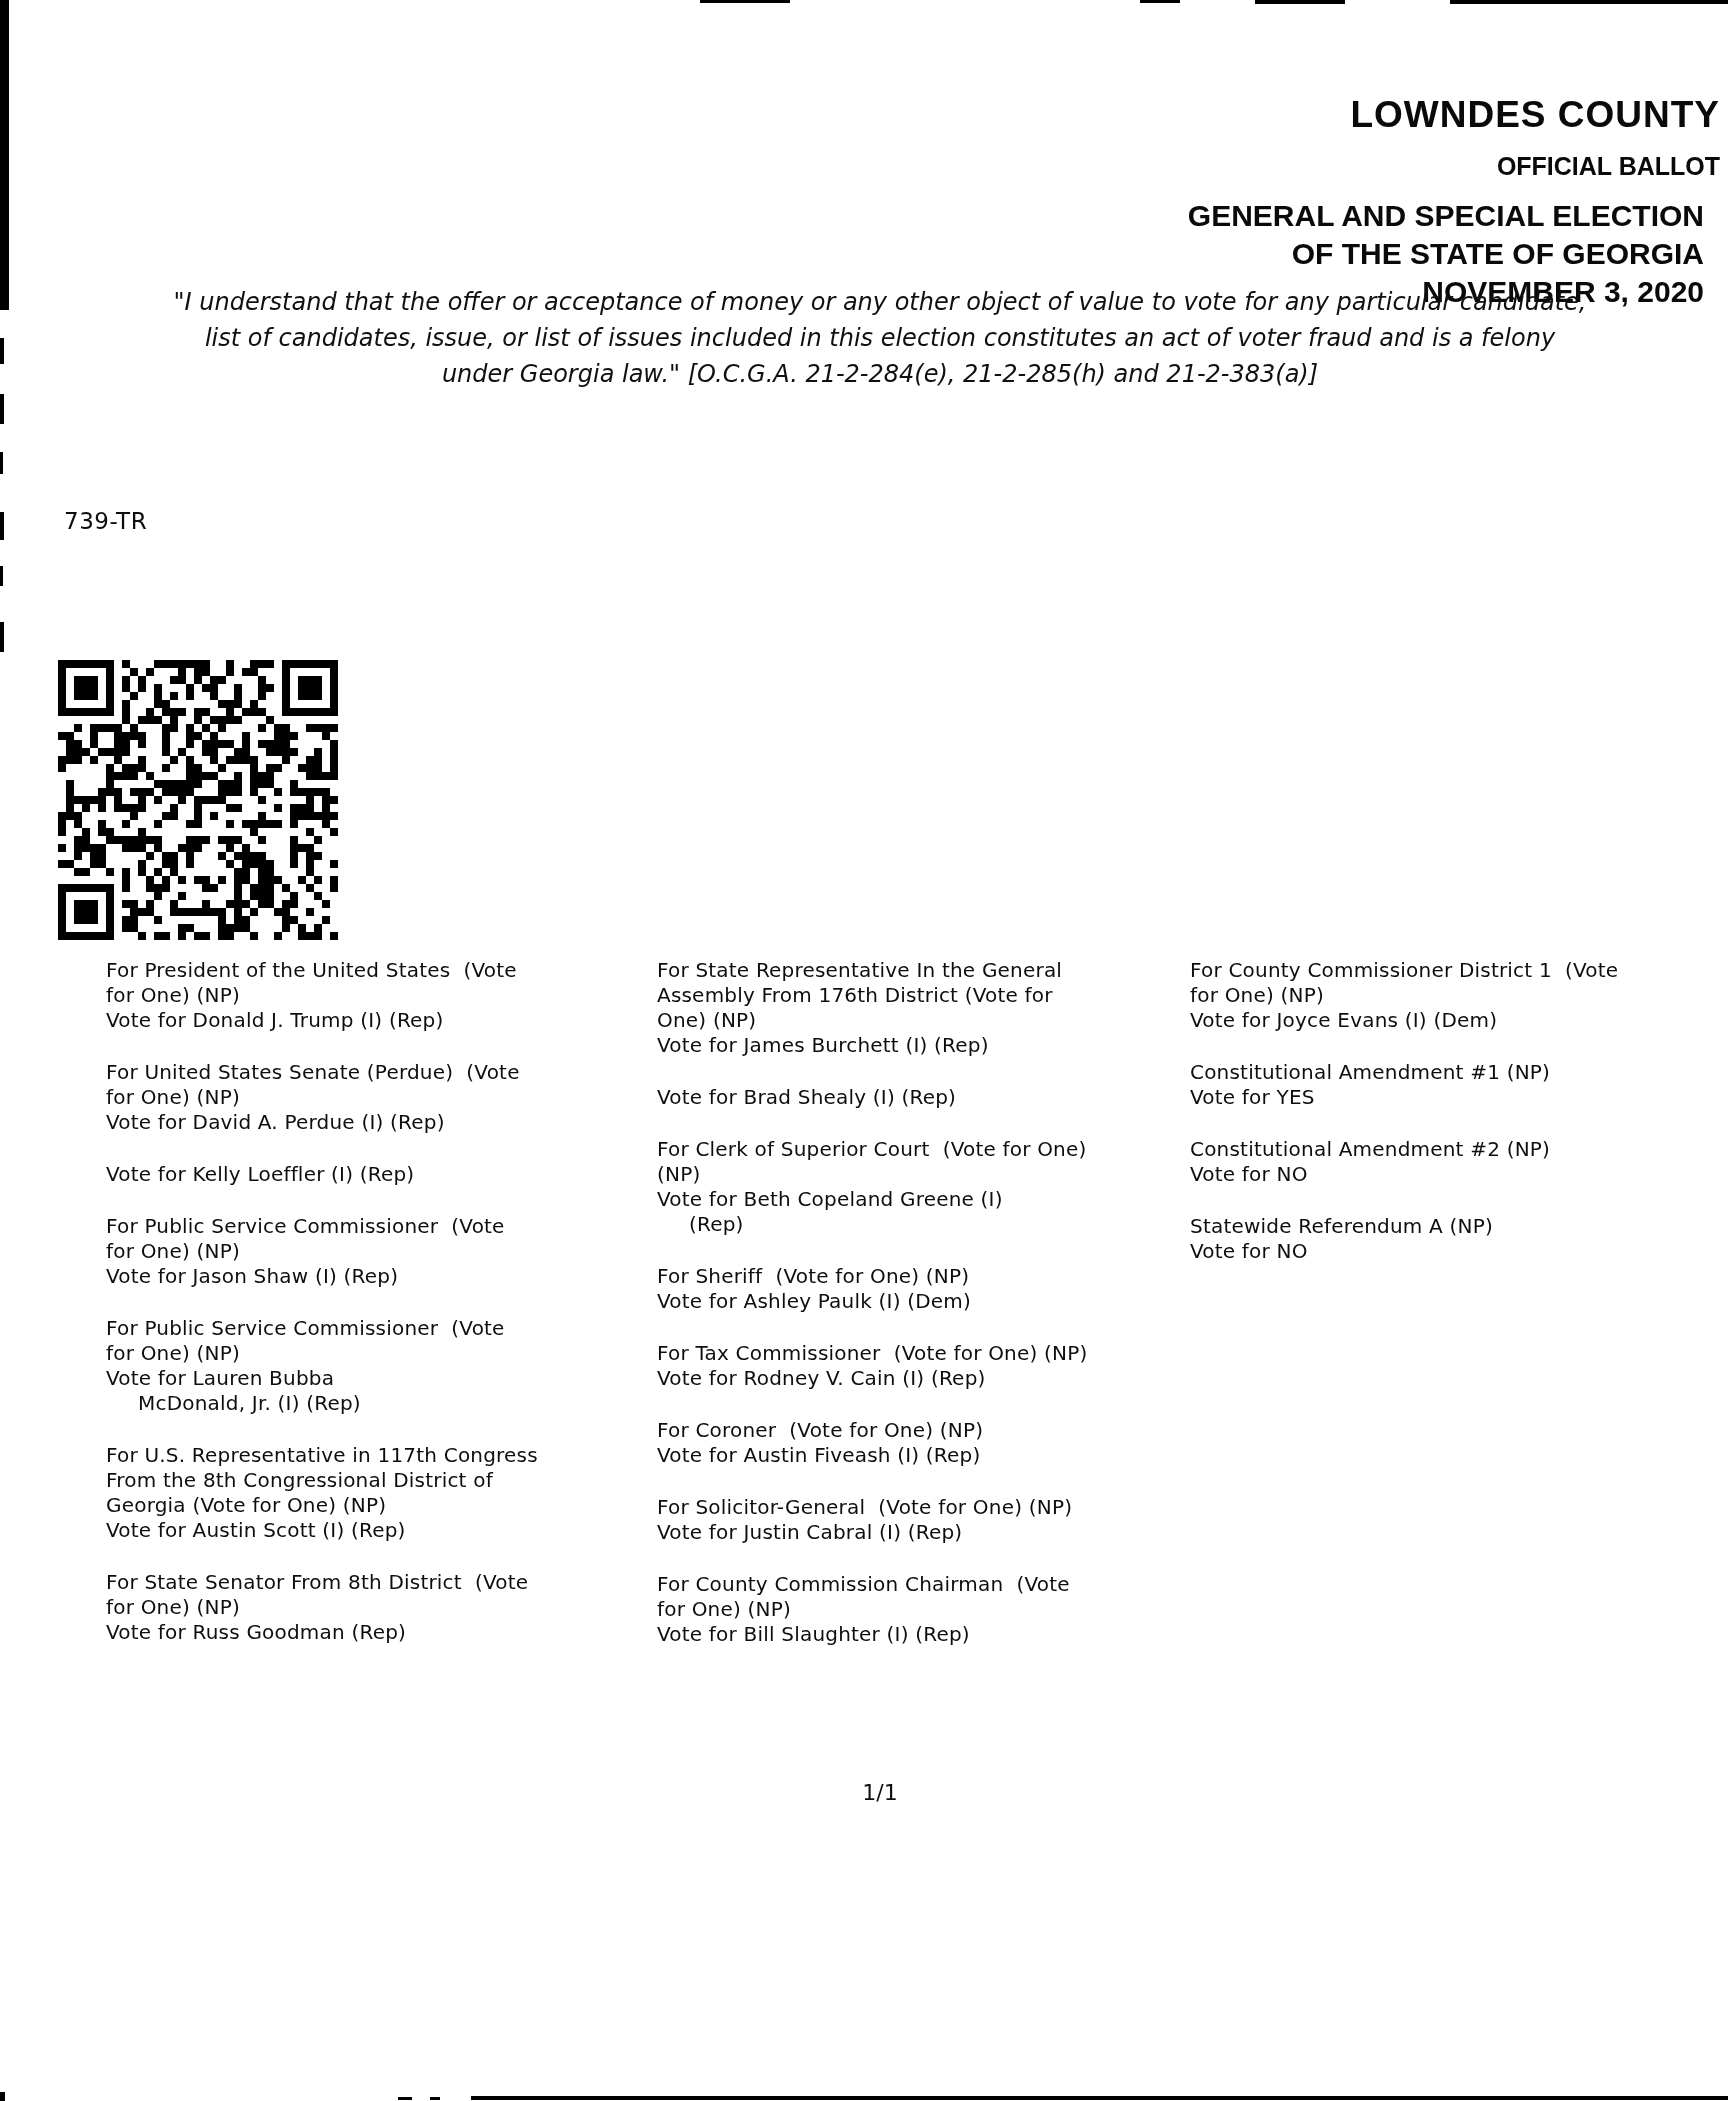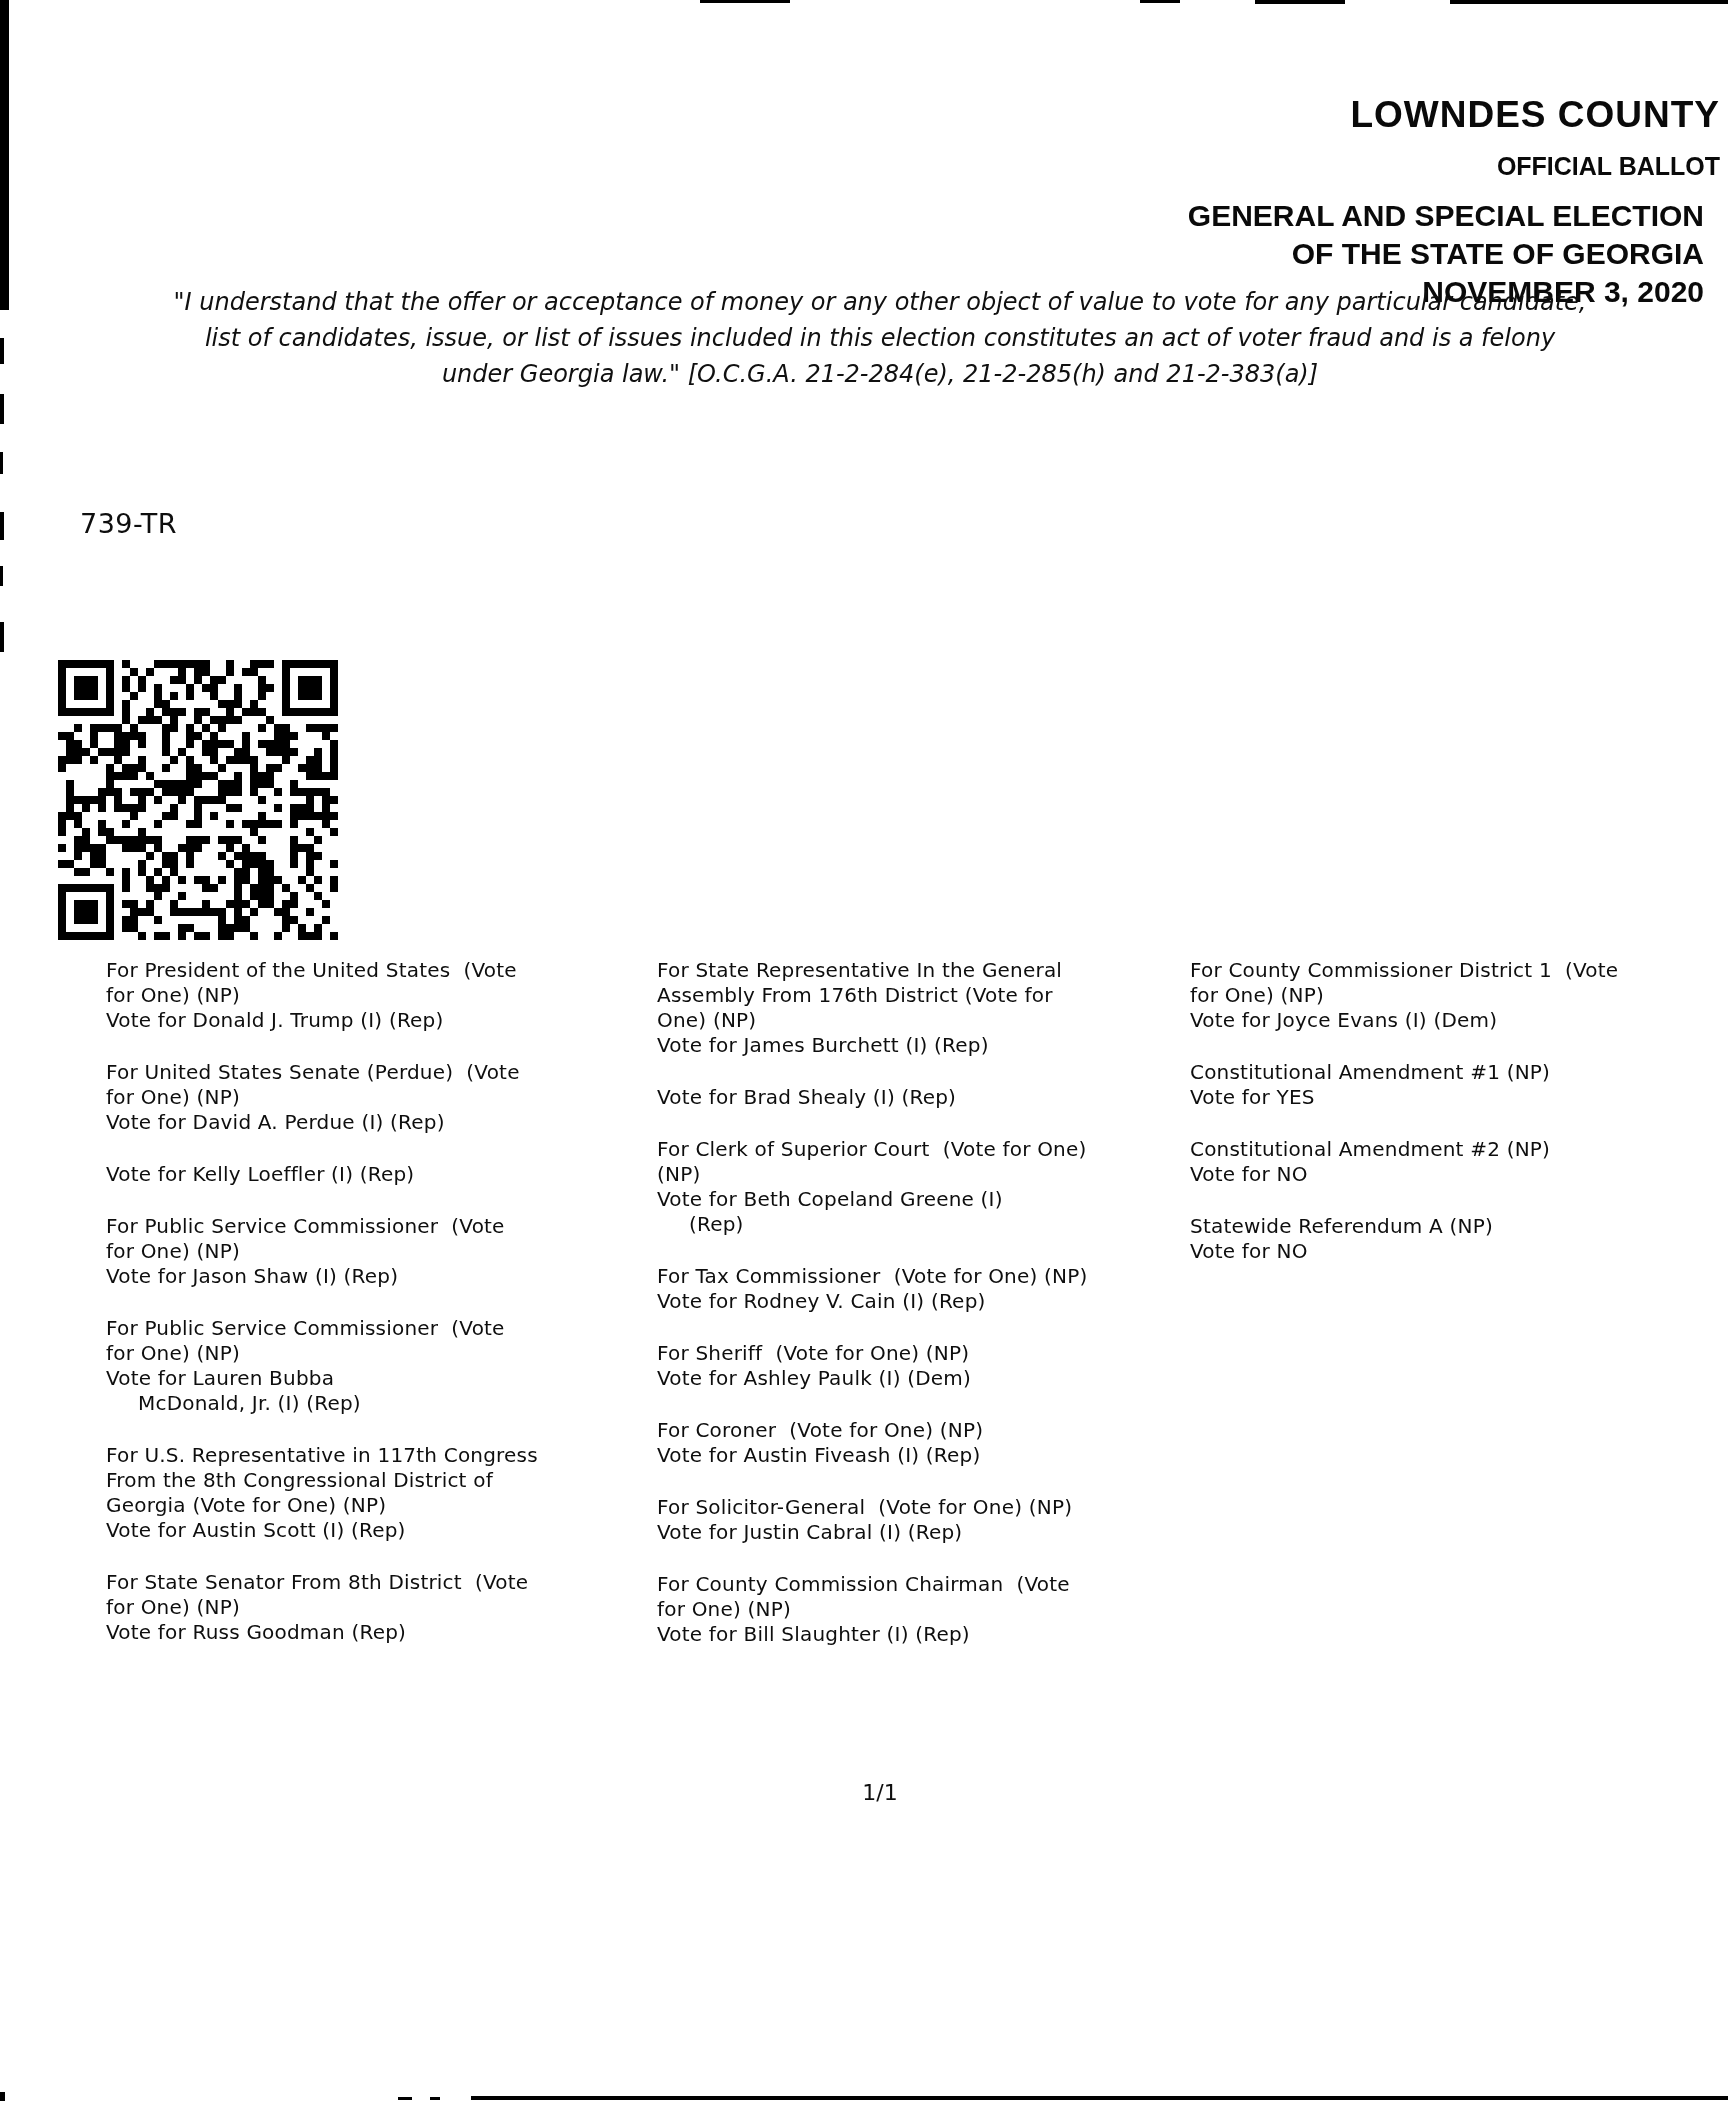--- a/index.html
+++ b/index.html
@@ -14,21 +14,21 @@
   }
   .county-title{font-size:37px;letter-spacing:1px;margin:0 0 16px 0;}
   .ballot-type{font-size:25px;margin:13px 0 14px 0;}
   .election-lines{font-size:30px;line-height:38px;margin:16px;}
   
   .fraud-notice{
     position:absolute;top:284px;left:60px;width:1640px;text-align:center;
     font-style:italic;font-size:24px;line-height:36px;white-space:pre-wrap;color:#101010;
   }
   
-  .precinct{position:absolute;top:508px;left:80px;font-size:27px;letter-spacing:0.5px;text-align:right;}
+  .precinct{position:absolute;top:508px;left:64px;font-size:23px;letter-spacing:0.5px;text-align:right;}
   
   .qr{position:absolute;top:660px;left:58px;width:280px;height:280px;}
   .qr svg{display:block;}
   
   .columns{position:absolute;top:958px;left:0;width:1728px;}
   .col{position:absolute;top:0;font-size:20px;line-height:25px;letter-spacing:0.2px;}
   .col-1{left:78px;width:540px;}
   .col-2{left:629px;width:540px;}
   .col-3{left:1162px;width:566px;}
   .item{margin:0 0 27px 0;}
@@ -634,26 +634,26 @@
     <div class="item">
       <div class="selection">Vote for Brad Shealy (I) (Rep)</div>
     </div>
     <div class="item">
       <div class="contest">For Clerk of Superior Court  (Vote for One)
 (NP)</div>
       <div class="selection">Vote for Beth Copeland Greene (I)
 (Rep)</div>
     </div>
     <div class="item">
+      <div class="contest">For Sheriff  (Vote for One) (NP)</div>
+      <div class="selection">Vote for Ashley Paulk (I) (Dem)</div>
+    </div>
+    <div class="item">
       <div class="contest">For Tax Commissioner  (Vote for One) (NP)</div>
       <div class="selection">Vote for Rodney V. Cain (I) (Rep)</div>
-    </div>
-    <div class="item">
-      <div class="contest">For Sheriff  (Vote for One) (NP)</div>
-      <div class="selection">Vote for Ashley Paulk (I) (Dem)</div>
     </div>
     <div class="item">
       <div class="contest">For Coroner  (Vote for One) (NP)</div>
       <div class="selection">Vote for Austin Fiveash (I) (Rep)</div>
     </div>
     <div class="item">
       <div class="contest">For Solicitor-General  (Vote for One) (NP)</div>
       <div class="selection">Vote for Justin Cabral (I) (Rep)</div>
     </div>
     <div class="item">

